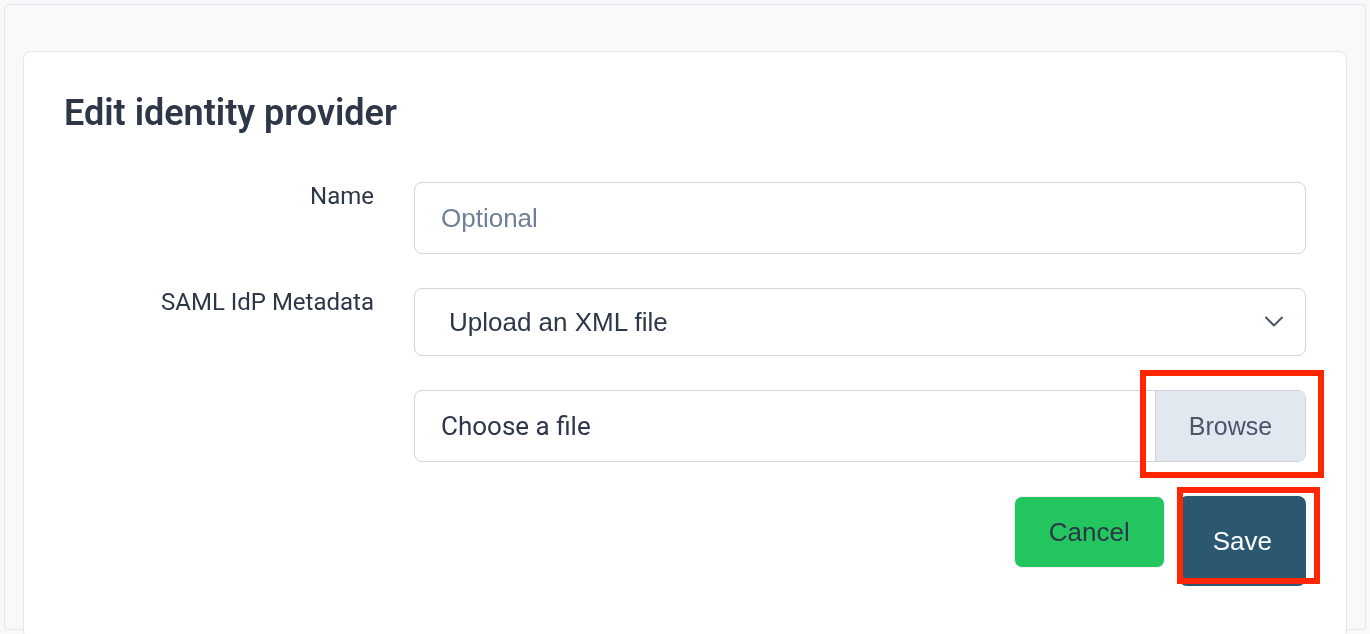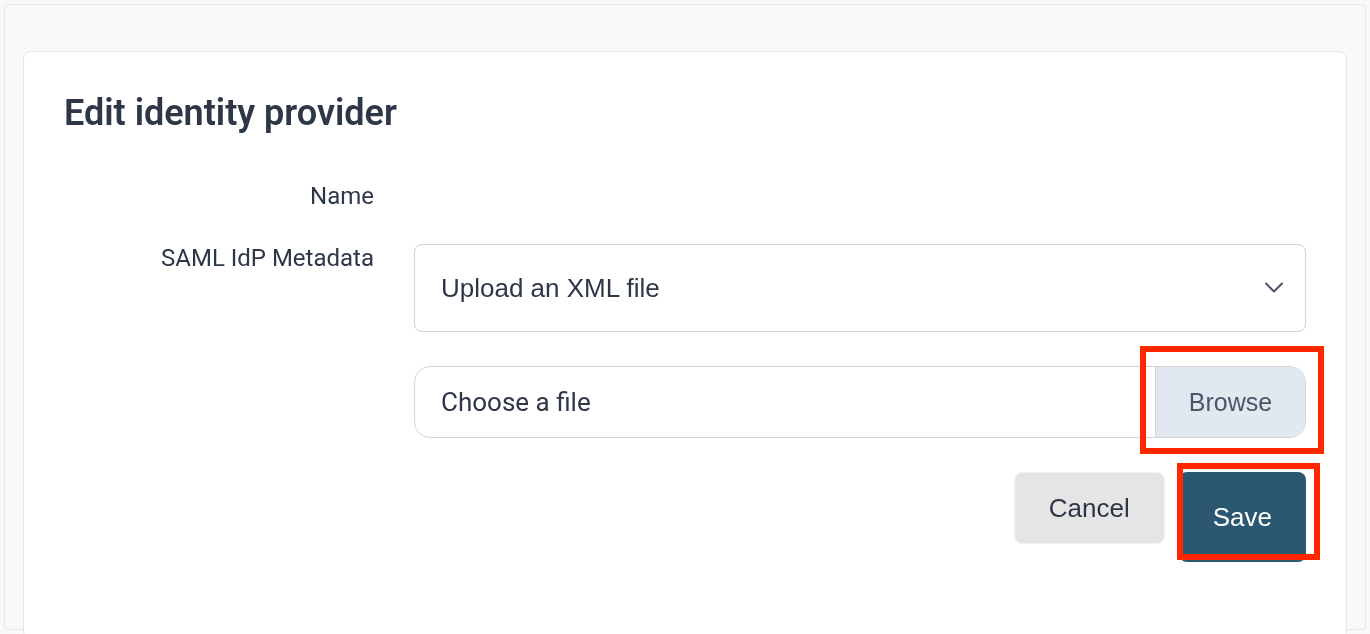--- a/index.html
+++ b/index.html
@@ -66,22 +66,22 @@
     }
     .text-input::placeholder {
       color: #718096;
     }
     .select-wrap {
       position: relative;
       width: 100%;
     }
     .select {
       width: 100%;
-      height: 88px;
-      padding: 0 26px;
+      height: 68px;
+      padding: 0 34px;
       font-size: 26px;
       color: #2d3748;
       background: #ffffff;
       border: 1px solid #d1d5db;
       border-radius: 8px;
       appearance: none;
       -webkit-appearance: none;
       cursor: pointer;
       outline: none;
     }
@@ -96,21 +96,21 @@
       display: flex;
       align-items: center;
       margin-bottom: 34px;
       position: relative;
     }
     .file-input-group {
       flex: 1;
       display: flex;
       height: 72px;
       border: 1px solid #d1d5db;
-      border-radius: 16px;
+      border-radius: 8px;
       overflow: hidden;
     }
     .file-placeholder {
       flex: 1;
       padding: 0 26px;
       display: flex;
       align-items: center;
       font-size: 26px;
       color: #2d3748;
     }
@@ -142,21 +142,21 @@
       gap: 14px;
       position: relative;
       margin-top: 20px;
       padding-right: 0;
     }
     .cancel-button {
       height: 72px;
       padding: 0 34px;
       font-size: 26px;
       color: #2d3748;
-      background: #e5e5e5;
+      background: #22c55e;
       border: 1px solid #f1f3f5;
       border-radius: 8px;
       cursor: pointer;
     }
     .save-button {
       height: 90px;
       padding: 0 34px;
       font-size: 26px;
       color: #ffffff;
       background: #2b5770;
@@ -180,20 +180,23 @@
   </style>
 </head>
 <body>
 
 <div class="outer-container">
   <div class="card">
     <h1 class="page-title">Edit identity provider</h1>
 
     <div class="form-row">
       <label class="form-label">Name</label>
+      <div class="form-control-wrap">
+        <input type="text" class="text-input" placeholder="Optional" style="">
+      </div>
     </div>
 
     <div class="form-row">
       <label class="form-label">SAML IdP Metadata</label>
       <div class="form-control-wrap">
         <div class="select-wrap">
           <select class="select">
             <option>Upload an XML file</option>
           </select>
           <span class="chevron-icon">

